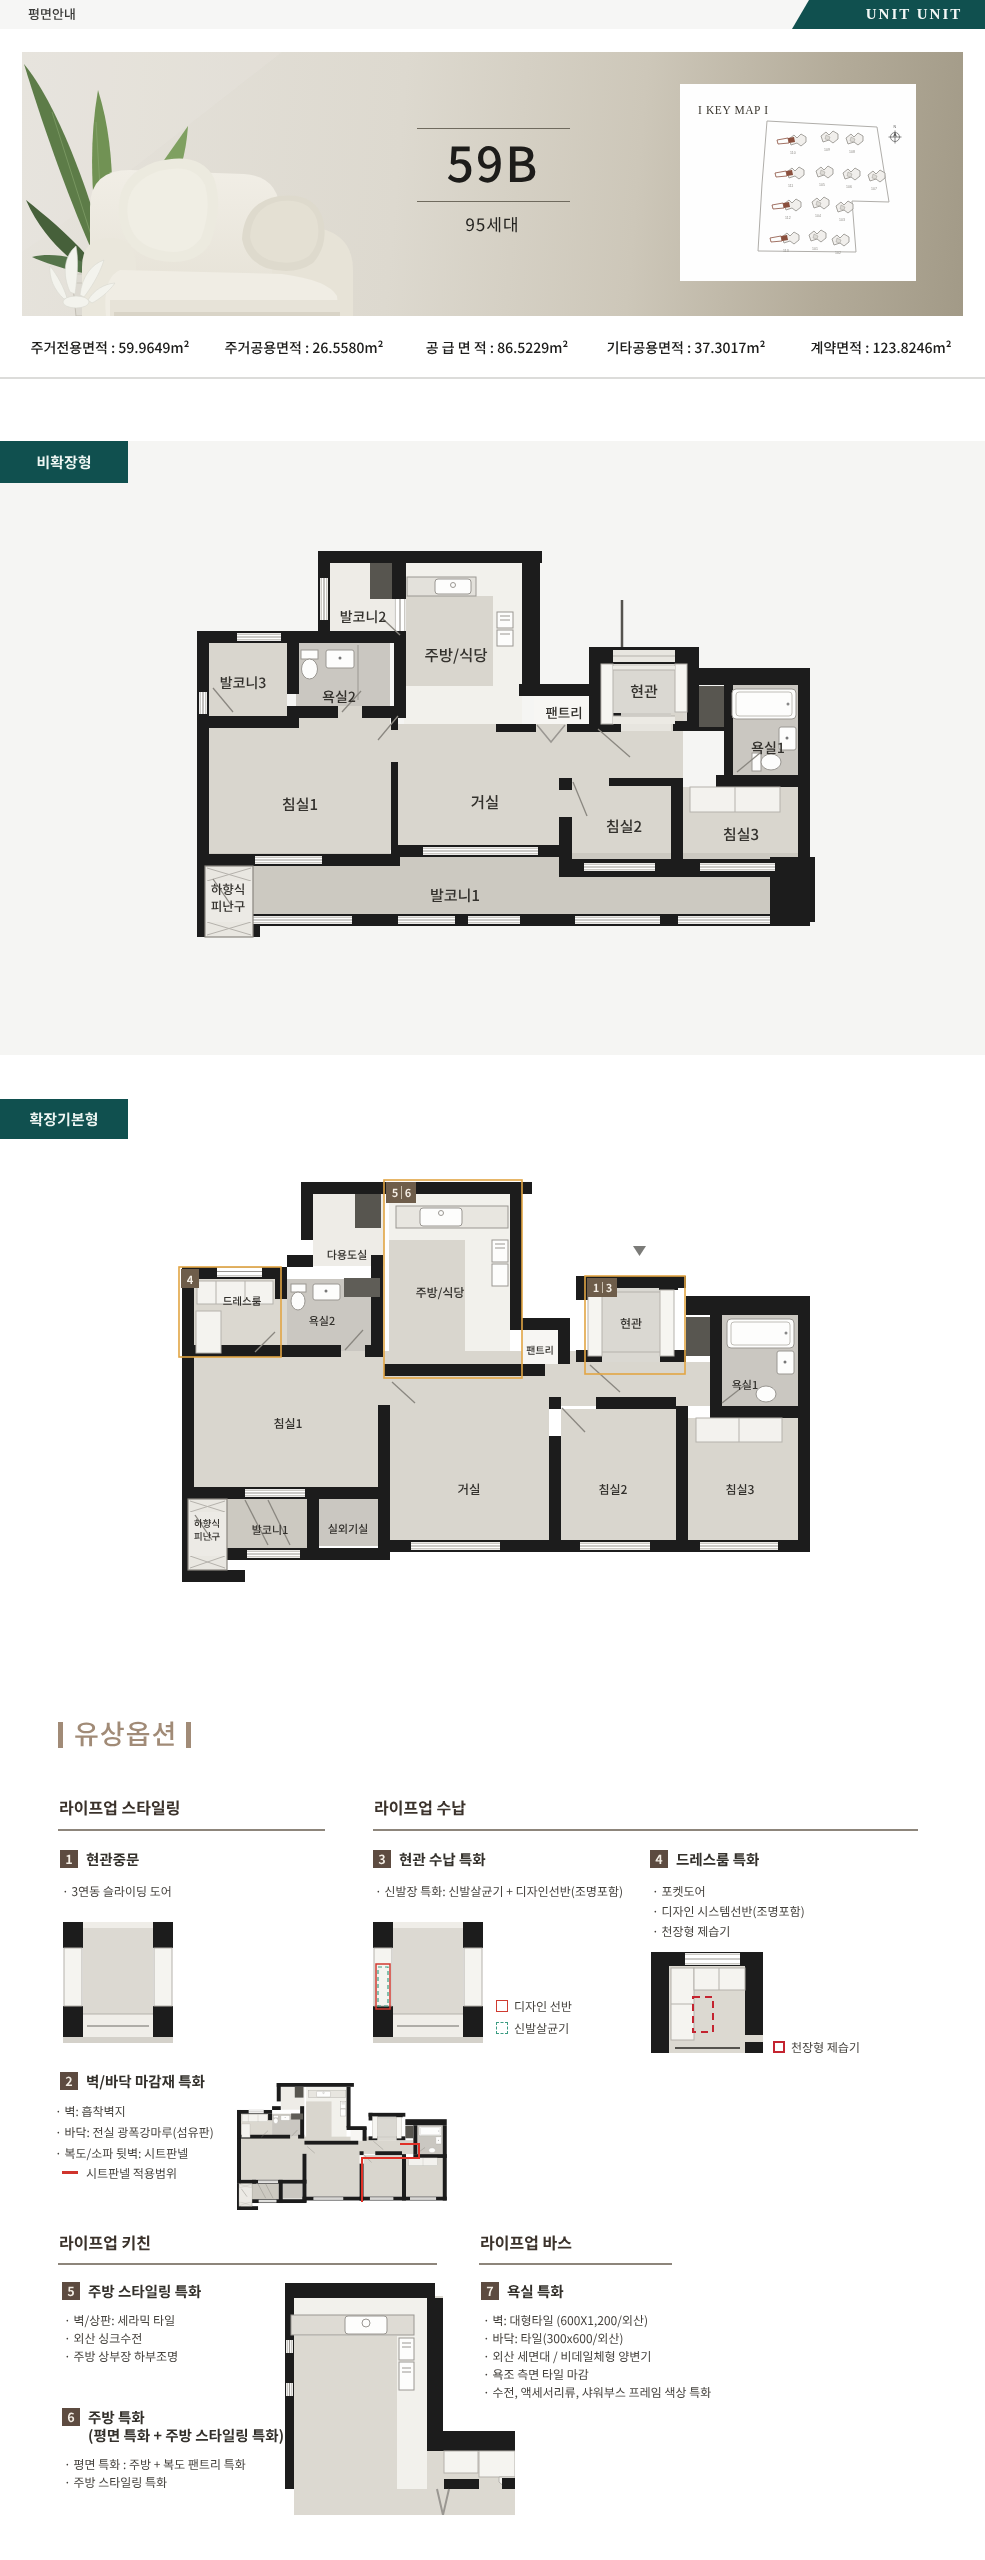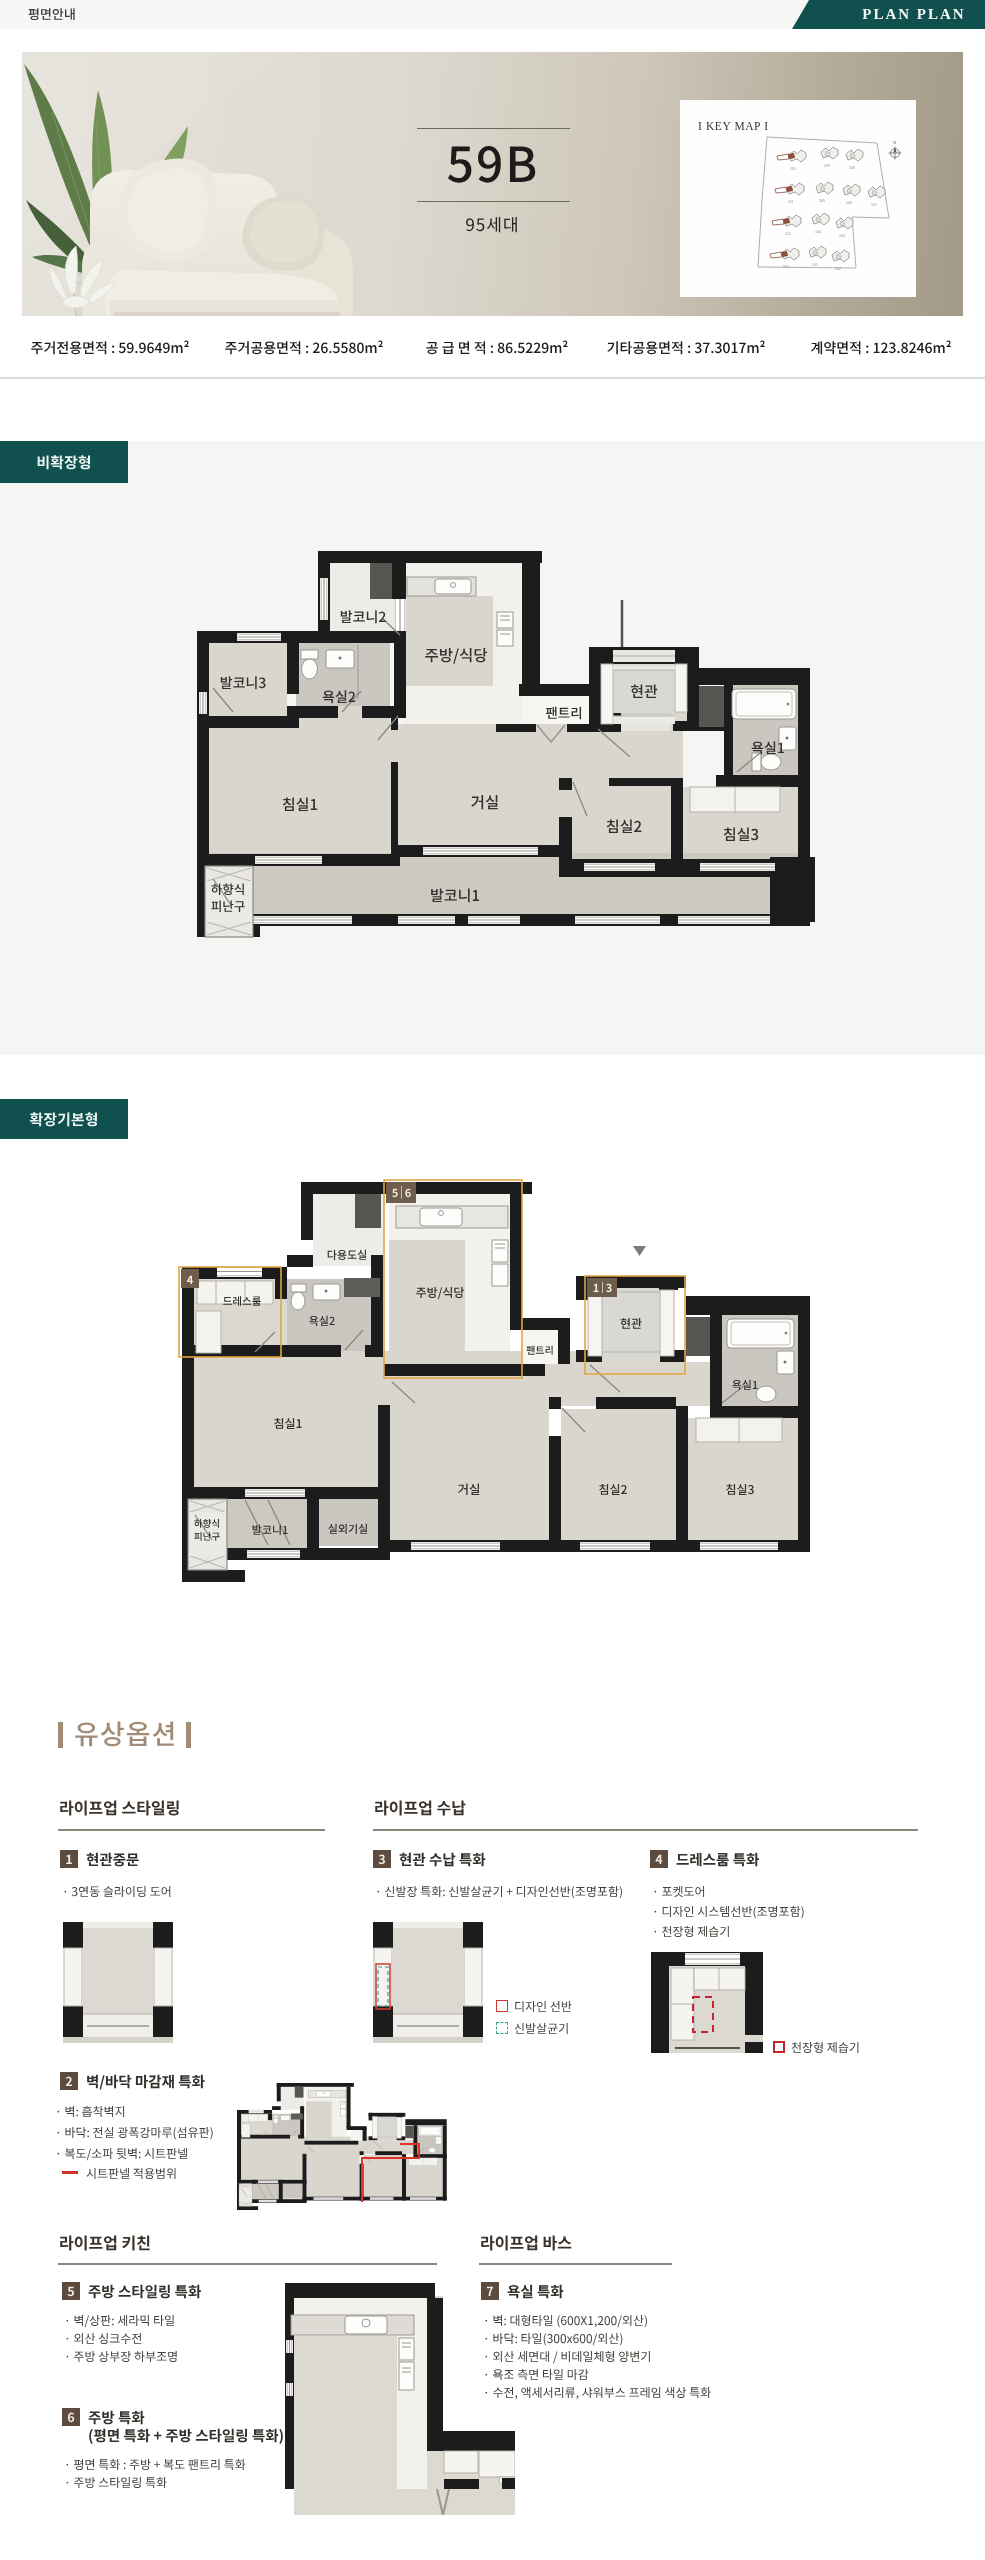--- a/index.html
+++ b/index.html
@@ -3,21 +3,21 @@
 <style>
 html,body{margin:0;padding:0;}
 body{width:985px;height:2560px;position:relative;background:#fff;
  font-family:"Liberation Sans",sans-serif;overflow:hidden;}
 .abs{position:absolute;}
 svg{display:block;}
 </style></head><body>
 
 <div class="abs" style="left:0;top:0;width:985px;height:29px;background:#f6f6f5;"></div>
 <div class="abs" style="left:775px;top:0;width:210px;height:29px;background:#10504f;clip-path:polygon(34px 0,210px 0,210px 29px,17px 29px);"></div>
-<div class="abs" style="left:843px;top:0;width:142px;height:29px;color:#f3f8f6;font-family:'Liberation Serif',serif;font-size:15px;font-weight:bold;letter-spacing:2px;line-height:29px;text-align:center;">PLAN PLAN</div>
+<div class="abs" style="left:843px;top:0;width:142px;height:29px;color:#f3f8f6;font-family:'Liberation Serif',serif;font-size:15px;font-weight:bold;letter-spacing:2px;line-height:29px;text-align:center;">UNIT UNIT</div>
 <div class="abs" style="left:22px;top:52px;width:941px;height:264px;background:linear-gradient(95deg,#e6e3dc 0%,#ddd9cf 40%,#cdc7b9 65%,#b3ab99 85%,#a29a87 100%);overflow:hidden;">
 <svg width="941" height="264" viewBox="0 0 941 264">
 <defs>
 <linearGradient id="chairg" x1="0" y1="0" x2="0" y2="1">
  <stop offset="0%" stop-color="#f1eee6"></stop>
           <stop offset="100%" stop-color="#e4e0d4"></stop>
 </linearGradient>
 </defs>
 
 <path d="M0 0 L260 0 L30 180 L0 200 Z" fill="#edeae3" opacity=".22"></path>
@@ -53,21 +53,21 @@
 <path d="M48 240 C40 222 42 204 54 194 C57 210 55 228 53 242 Z"></path>
 <path d="M58 243 C60 224 70 212 82 208 C77 224 68 237 62 245 Z"></path>
 <path d="M42 247 C32 238 27 226 28 214 C36 224 42 236 45 246 Z"></path>
 <path d="M66 248 C72 238 82 232 93 231 C86 241 76 248 70 251 Z"></path>
 <ellipse cx="54" cy="250" rx="13" ry="6"></ellipse>
 </g>
 </svg>
 </div>
 <div class="abs" style="left:417px;top:128px;width:153px;height:1px;background:#6f6a5e;"></div>
 <div class="abs" style="left:417px;top:201px;width:153px;height:1px;background:#6f6a5e;"></div>
-<div class="abs" style="left:680px;top:100px;width:236px;height:197px;background:#fefefe;">
+<div class="abs" style="left:680px;top:84px;width:236px;height:197px;background:#fefefe;">
 <svg width="236" height="197" viewBox="0 0 236 197">
 <defs>
 <g id="bld">
  <path d="M1 5 L6 1 L9 4 L13 0 L18 3 L18 8 L13 12 L9 9 L3 11 Z" fill="#f1efec" stroke="#8f8d88" stroke-width=".8"></path>
  <path d="M6 4 L10 6 L9 9 L5 8 Z" fill="#dddbd6" stroke="#8f8d88" stroke-width=".4"></path>
 </g>
 <g id="bldh">
  <path d="M1 5 L6 1 L9 4 L13 0 L18 3 L18 8 L13 12 L9 9 L3 11 Z" fill="#f1efec" stroke="#8f8d88" stroke-width=".8"></path>
  <path d="M-11 6 L0 4 L1 9 L-10 10 Z" fill="#fdfdfc" stroke="#8a4f3d" stroke-width=".8"></path>
  <path d="M0 4 L6 3 L7 8 L1 9 Z" fill="#8a4f3d"></path>

